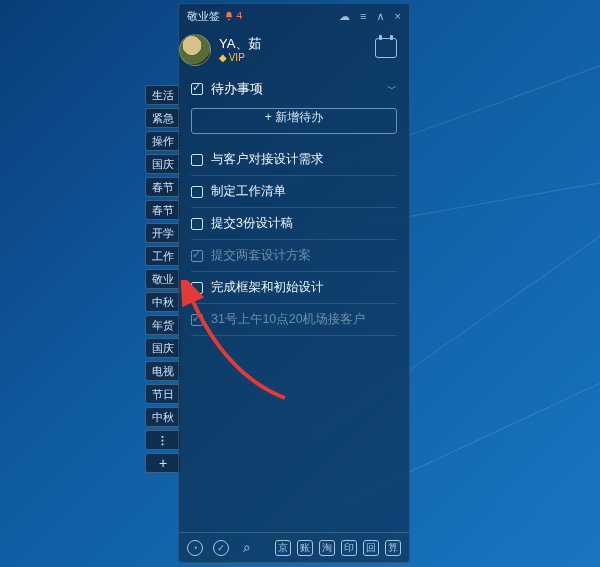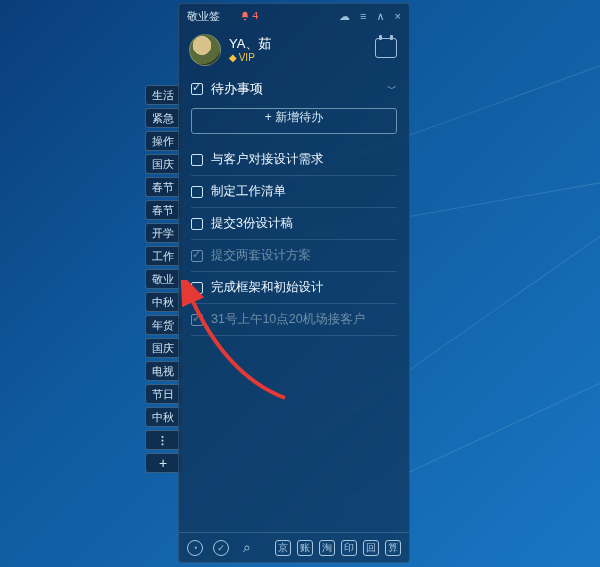--- a/index.html
+++ b/index.html
@@ -32,28 +32,28 @@
     position:absolute; left:178px; top:3px; width:232px; height:560px;
     background:rgba(12,35,60,0.55); backdrop-filter:blur(2px);
     border:1px solid rgba(80,120,150,0.4); border-radius:4px;
     display:flex; flex-direction:column; color:#e8f1f8;
   }
   
   .titlebar {
     height:24px; display:flex; align-items:center; padding:0 8px;
     font-size:11px; color:#d6e6f2; justify-content:space-between;
   }
-  .titlebar-left { display:flex; align-items:center; gap:20px;font-family:Liberation Mono, monospace; }
+  .titlebar-left { display:flex; align-items:center; gap:4px;font-family:Liberation Mono, monospace; }
   .notif { color:#ff6b5a; display:flex; align-items:center; gap:2px; }
   .notif svg { width:10px; height:10px; }
   .titlebar-right { display:flex; align-items:center; gap:10px; color:#9fc0d8; }
   .titlebar-right span { cursor:pointer; }
 
   
-  .profile { display:flex; align-items:center; gap:8px; padding:6px 10px 10px; position:relative; }
+  .profile { display:flex; align-items:center; gap:8px; padding:6px 0 10px; position:relative; }
   .avatar {
     width:32px; height:32px; border-radius:50%;
     background:radial-gradient(circle at 40% 35%, #d8c28a 0 35%, #5a6b3a 36% 70%, #2d3a1e 71% 100%);
     border:1px solid rgba(200,220,235,0.3); position:relative;
   }
   .uname { display:flex; flex-direction:column; line-height:1.2; }
   .uname .n { font-size:13px; color:#fff; }
   .uname .vip { font-size:10px; color:#f5c542; display:flex; align-items:center; gap:2px; }
   .cal-icon { position:absolute; right:12px; top:10px; width:22px; height:20px;
     border:1.5px solid #9fc0d8; border-radius:3px; }

